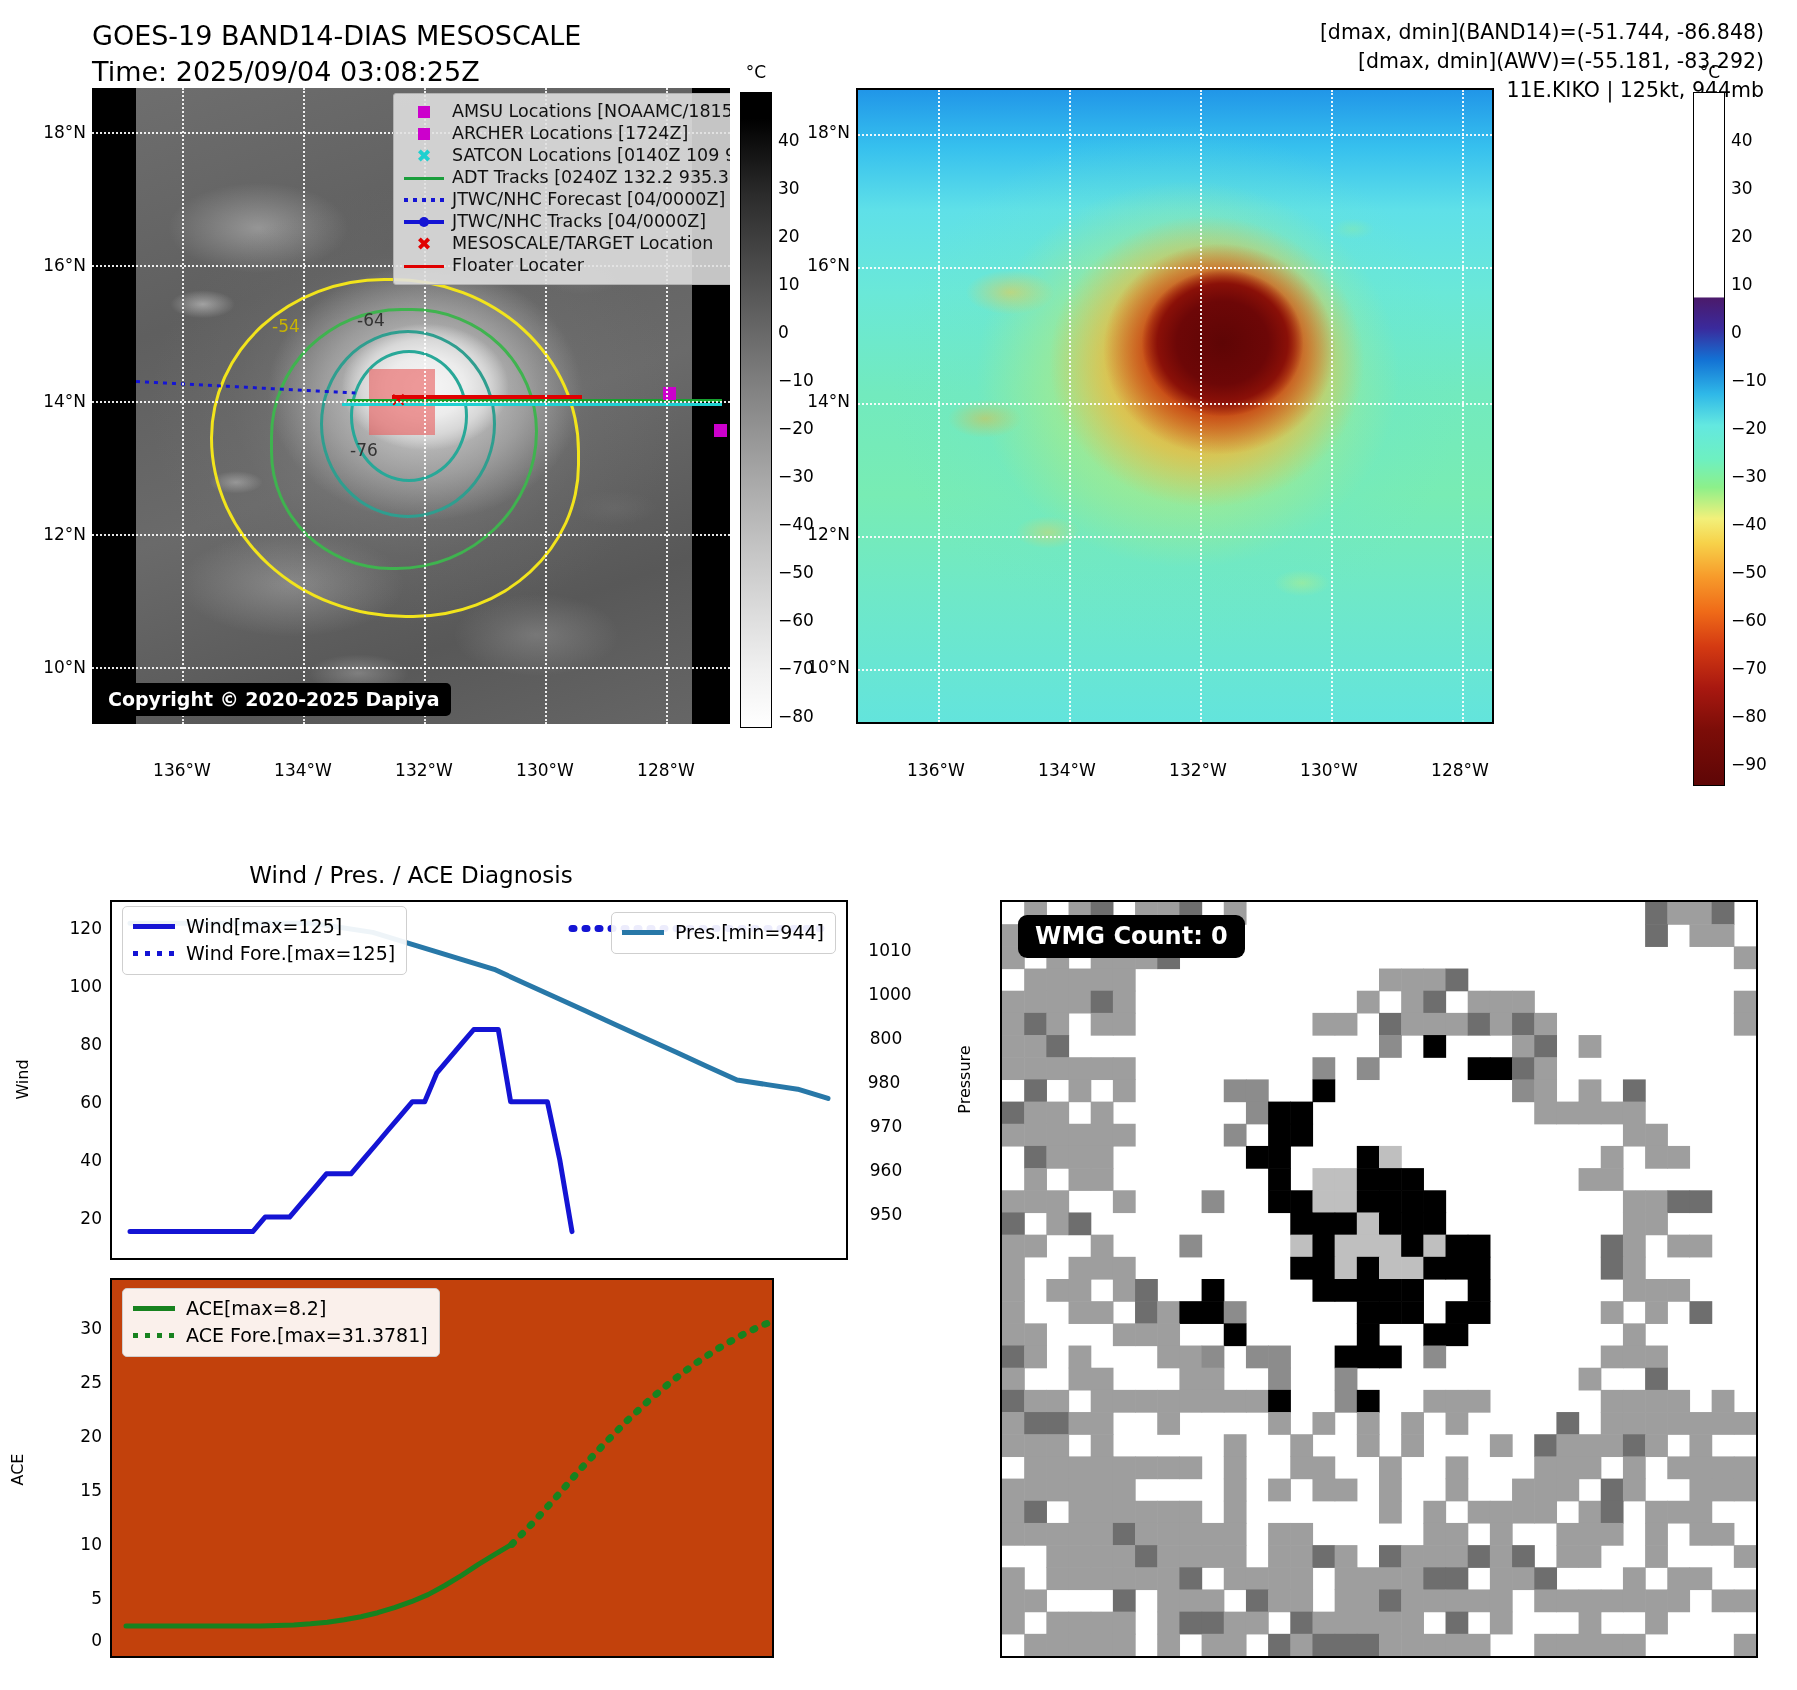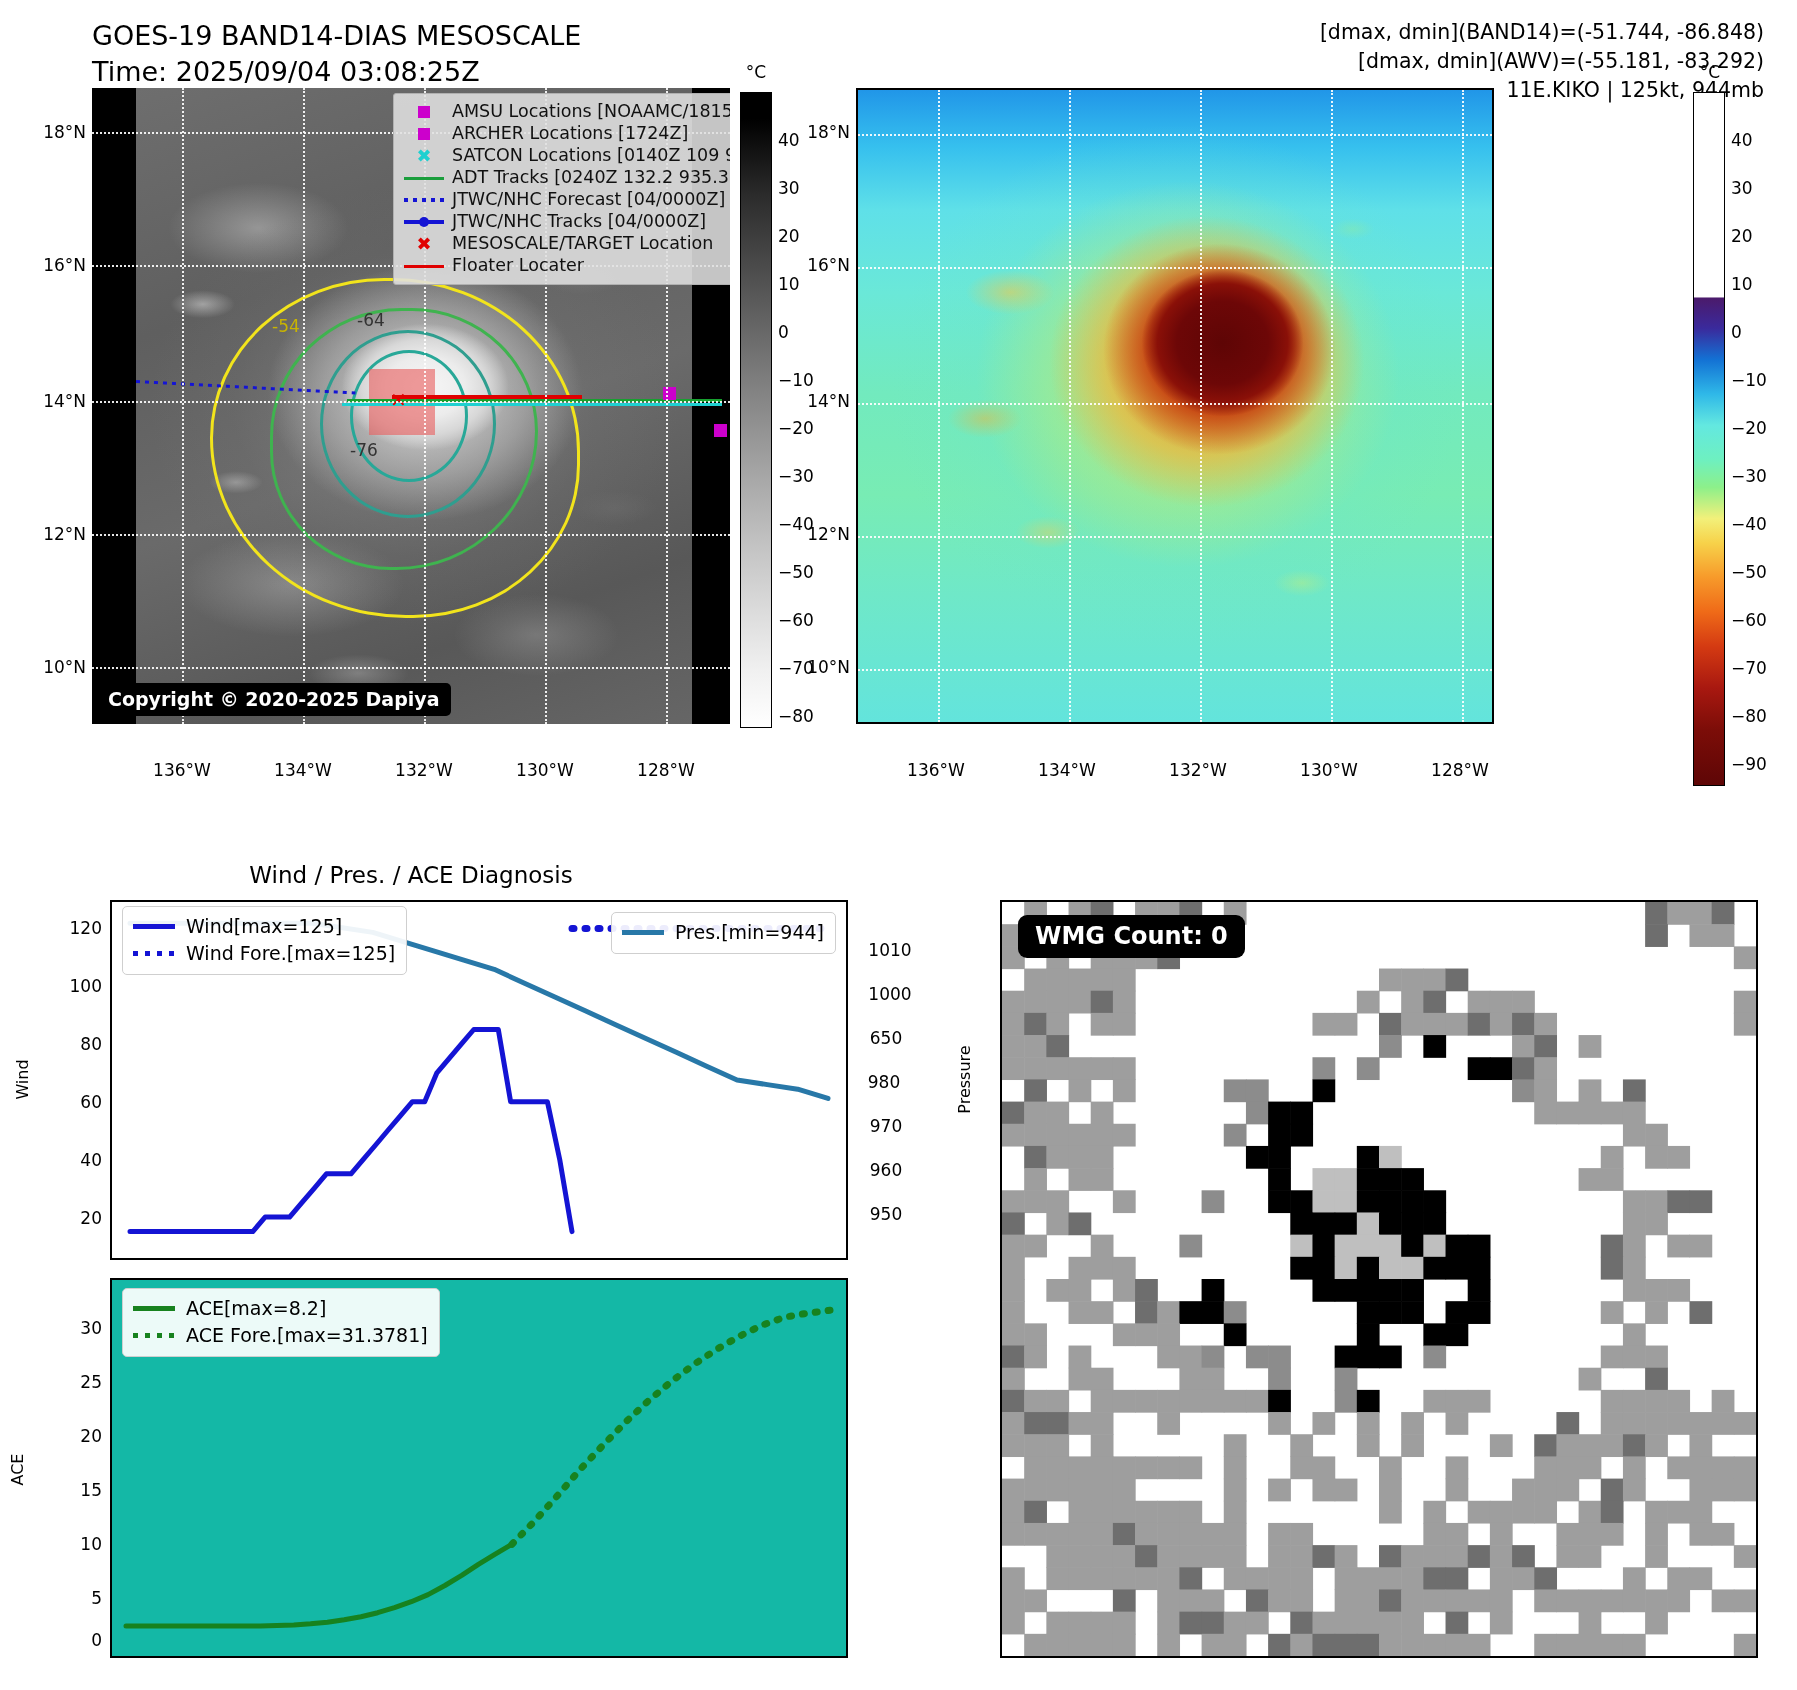--- a/index.html
+++ b/index.html
@@ -180,22 +180,22 @@
     width: 638px; text-align: center;
     font-size: 23px; color: #000;
   }
   #wind-axes {
     position: absolute; left: 110px; top: 900px;
     width: 738px; height: 360px;
     border: 2px solid #000; background: #fff; overflow: hidden;
   }
   #ace-axes {
     position: absolute; left: 110px; top: 1278px;
-    width: 738px; height: 380px;
-    border: 2px solid #000; background: #14b8a6; overflow: hidden;
+    width: 664px; height: 380px;
+    border: 2px solid #000; background: #c2410c; overflow: hidden;
   }
   .plot-legend {
     position: absolute;
     background: rgba(255,255,255,0.92);
     border: 1px solid #cfcfcf; border-radius: 5px;
     padding: 6px 11px 7px 8px;
     font-size: 19px; color: #000; line-height: 1.0; z-index: 30;
   }
   .plot-legend .lrow { display: flex; align-items: center; height: 27px; white-space: nowrap; }
   .plot-legend .lmark {
@@ -415,21 +415,21 @@
     <div class="ytick" style="top:28px;">120</div>
     <div class="ytick" style="top:86px;">100</div>
     <div class="ytick" style="top:144px;">80</div>
     <div class="ytick" style="top:202px;">60</div>
     <div class="ytick" style="top:260px;">40</div>
     <div class="ytick" style="top:318px;">20</div>
   </div>
   <div style="position:absolute; left:860px; top:900px; width:70px; height:360px;">
     <div class="xtick" style="left:30px; top:22px; transform:translate(-50%,-50%);">1010</div>
     <div class="xtick" style="left:30px; top:66px; transform:translate(-50%,-50%);">1000</div>
-    <div class="xtick" style="left:26px; top:110px; transform:translate(-50%,-50%);">650</div>
+    <div class="xtick" style="left:26px; top:110px; transform:translate(-50%,-50%);">800</div>
     <div class="xtick" style="left:24px; top:154px; transform:translate(-50%,-50%);">980</div>
     <div class="xtick" style="left:26px; top:198px; transform:translate(-50%,-50%);">970</div>
     <div class="xtick" style="left:26px; top:242px; transform:translate(-50%,-50%);">960</div>
     <div class="xtick" style="left:26px; top:286px; transform:translate(-50%,-50%);">950</div>
   </div>
 
   <div id="wind-axes">
     <svg id="wind-svg" width="734" height="356" style="position:absolute; left:0; top:0;">
         <path d="M18.0,329.6 L30.3,329.6 L42.6,329.6 L54.8,329.6 L67.1,329.6 L79.4,329.6 L91.7,329.6 L103.9,329.6 L116.2,329.6 L128.5,329.6 L140.8,329.6 L153.1,315.1 L165.3,315.1 L177.6,315.1 L189.9,300.7 L202.2,286.3 L214.4,271.8 L226.7,271.8 L239.0,271.8 L251.3,257.4 L263.6,243.0 L275.8,228.5 L288.1,214.1 L300.4,199.7 L312.7,199.7 L324.9,170.8 L337.2,156.3 L349.5,141.9 L361.8,127.5 L374.1,127.5 L386.3,127.5 L398.6,199.7 L410.9,199.7 L423.2,199.7 L435.4,199.7 L447.7,257.4 L460.0,329.6" fill="none" stroke="#1414d4" stroke-width="5" stroke-linecap="round" stroke-linejoin="round"></path>
         <path d="M460.0,26.4 L502.7,26.4 L545.3,26.4 L588.0,26.4 L630.7,26.4 L673.3,26.4 L716.0,26.4" fill="none" stroke="#1414d4" stroke-width="7" stroke-linecap="round" stroke-linejoin="round" stroke-dasharray="2 11"></path>

